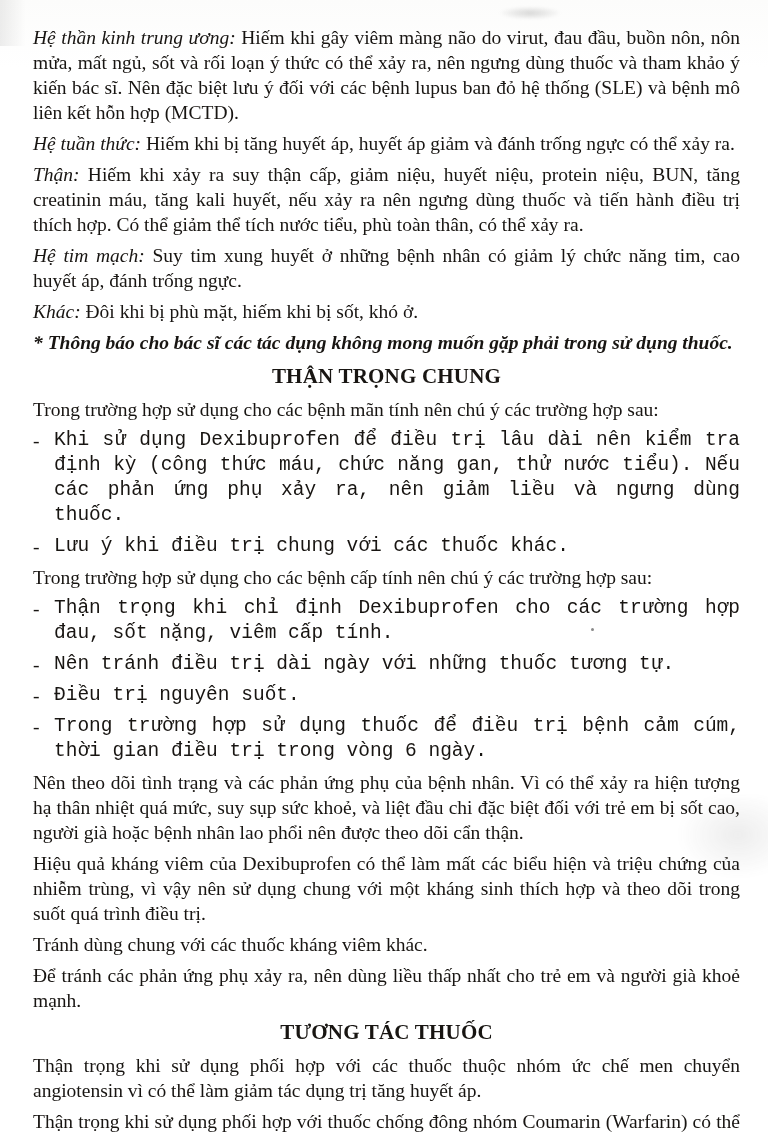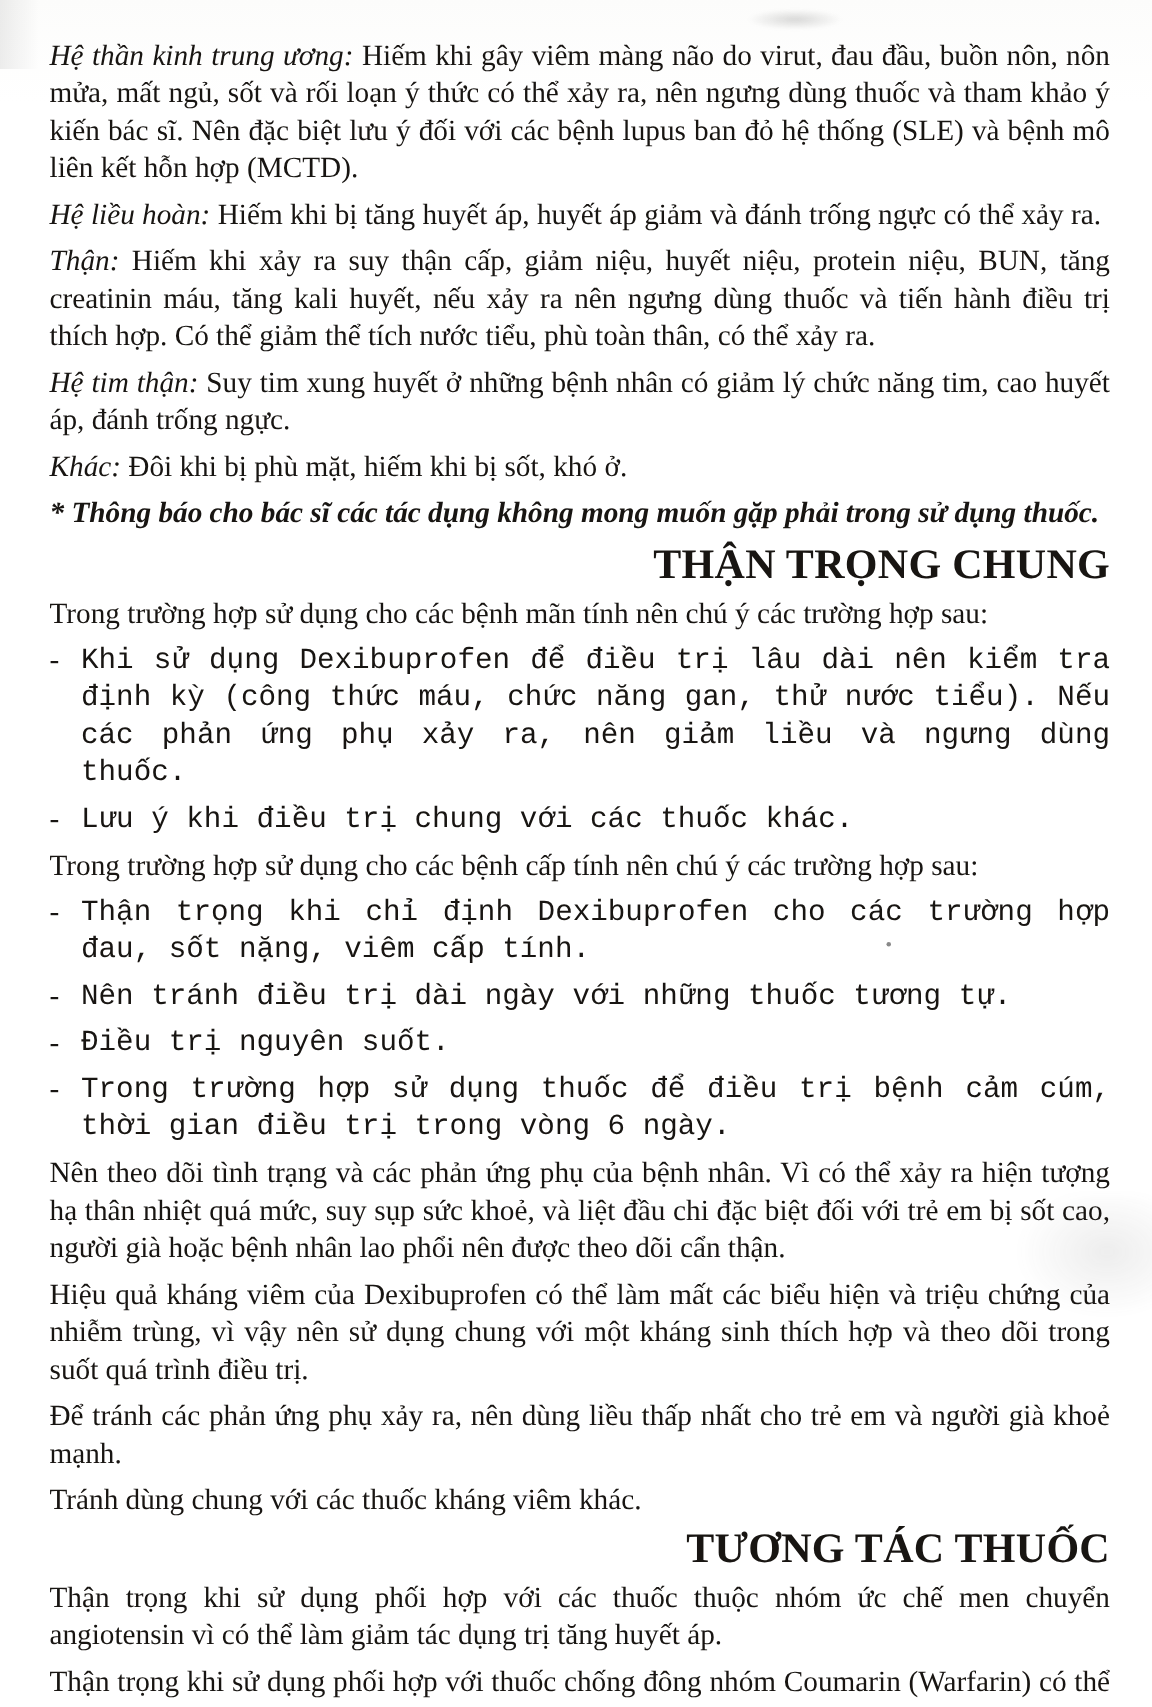--- a/index.html
+++ b/index.html
@@ -26,25 +26,25 @@
     text-align: justify;
   }
   .content p { margin: 0 0 6px 0; }
   .lead { font-style: italic; }
   .note {
     font-weight: bold;
     font-style: italic;
     margin: 3px 0 9px 0 !important;
   }
   h2.heading {
-    font-size: 28px;
+    font-size: 21px;
     font-weight: bold;
     margin: 7px 0 8px 0;
     letter-spacing: 0.2px;
-    text-align: right;
+    text-align: center;
   }
   .bullet {
     display: flex;
     margin: 0 0 6px 0;
   }
   .bullet .dash {
     flex: 0 0 21px;
     width: 21px;
   }
   .bullet .btext {
@@ -82,25 +82,25 @@
 
   <div class="artifact smudge-top"></div>
   <div class="artifact corner-shade"></div>
   <div class="artifact speck"></div>
   <div class="artifact blotch-right"></div>
 
   <main class="content">
 
     <p><i class="lead">Hệ thần kinh trung ương:</i> <span>Hiếm khi gây viêm màng não do virut, đau đầu, buồn nôn, nôn mửa, mất ngủ, sốt và rối loạn ý thức có thể xảy ra, nên ngưng dùng thuốc và tham khảo ý kiến bác sĩ. Nên đặc biệt lưu ý đối với các bệnh lupus ban đỏ hệ thống (SLE) và bệnh mô liên kết hỗn hợp (MCTD).</span></p>
 
-    <p><i class="lead">Hệ liều hoàn:</i> <span>Hiếm khi bị tăng huyết áp, huyết áp giảm và đánh trống ngực có thể xảy ra.</span></p>
+    <p><i class="lead">Hệ tuần thức:</i> <span>Hiếm khi bị tăng huyết áp, huyết áp giảm và đánh trống ngực có thể xảy ra.</span></p>
 
     <p><i class="lead">Thận:</i> <span>Hiếm khi xảy ra suy thận cấp, giảm niệu, huyết niệu, protein niệu, BUN, tăng creatinin máu, tăng kali huyết, nếu xảy ra nên ngưng dùng thuốc và tiến hành điều trị thích hợp. Có thể giảm thể tích nước tiểu, phù toàn thân, có thể xảy ra.</span></p>
 
-    <p><i class="lead">Hệ tim thận:</i> <span>Suy tim xung huyết ở những bệnh nhân có giảm lý chức năng tim, cao huyết áp, đánh trống ngực.</span></p>
+    <p><i class="lead">Hệ tim mạch:</i> <span>Suy tim xung huyết ở những bệnh nhân có giảm lý chức năng tim, cao huyết áp, đánh trống ngực.</span></p>
 
     <p><i class="lead">Khác:</i> <span>Đôi khi bị phù mặt, hiếm khi bị sốt, khó ở.</span></p>
 
     <p class="note">* Thông báo cho bác sĩ các tác dụng không mong muốn gặp phải trong sử dụng thuốc.</p>
 
     <h2 class="heading">THẬN TRỌNG CHUNG</h2>
 
 
     <p>Trong trường hợp sử dụng cho các bệnh mãn tính nên chú ý các trường hợp sau:</p>
 
@@ -133,23 +133,23 @@
 
     <div class="bullet">
       <span class="dash">-</span>
       <span class="btext">Trong trường hợp sử dụng thuốc để điều trị bệnh cảm cúm, thời gian điều trị trong vòng 6 ngày.</span>
     </div>
 
     <p>Nên theo dõi tình trạng và các phản ứng phụ của bệnh nhân. Vì có thể xảy ra hiện tượng hạ thân nhiệt quá mức, suy sụp sức khoẻ, và liệt đầu chi đặc biệt đối với trẻ em bị sốt cao, người già hoặc bệnh nhân lao phổi nên được theo dõi cẩn thận.</p>
 
     <p>Hiệu quả kháng viêm của Dexibuprofen có thể làm mất các biểu hiện và triệu chứng của nhiễm trùng, vì vậy nên sử dụng chung với một kháng sinh thích hợp và theo dõi trong suốt quá trình điều trị.</p>
 
+    <p>Tránh dùng chung với các thuốc kháng viêm khác.</p>
+
     <p>Để tránh các phản ứng phụ xảy ra, nên dùng liều thấp nhất cho trẻ em và người già khoẻ mạnh.</p>
-
-    <p>Tránh dùng chung với các thuốc kháng viêm khác.</p>
 
     <h2 class="heading">TƯƠNG TÁC THUỐC</h2>
 
     <p>Thận trọng khi sử dụng phối hợp với các thuốc thuộc nhóm ức chế men chuyển angiotensin vì có thể làm giảm tác dụng trị tăng huyết áp.</p>
 
     <p>Thận trọng khi sử dụng phối hợp với thuốc chống đông nhóm Coumarin (Warfarin) có thể làm tăng tác dụng.</p>
 
   </main>
 </div>
 

